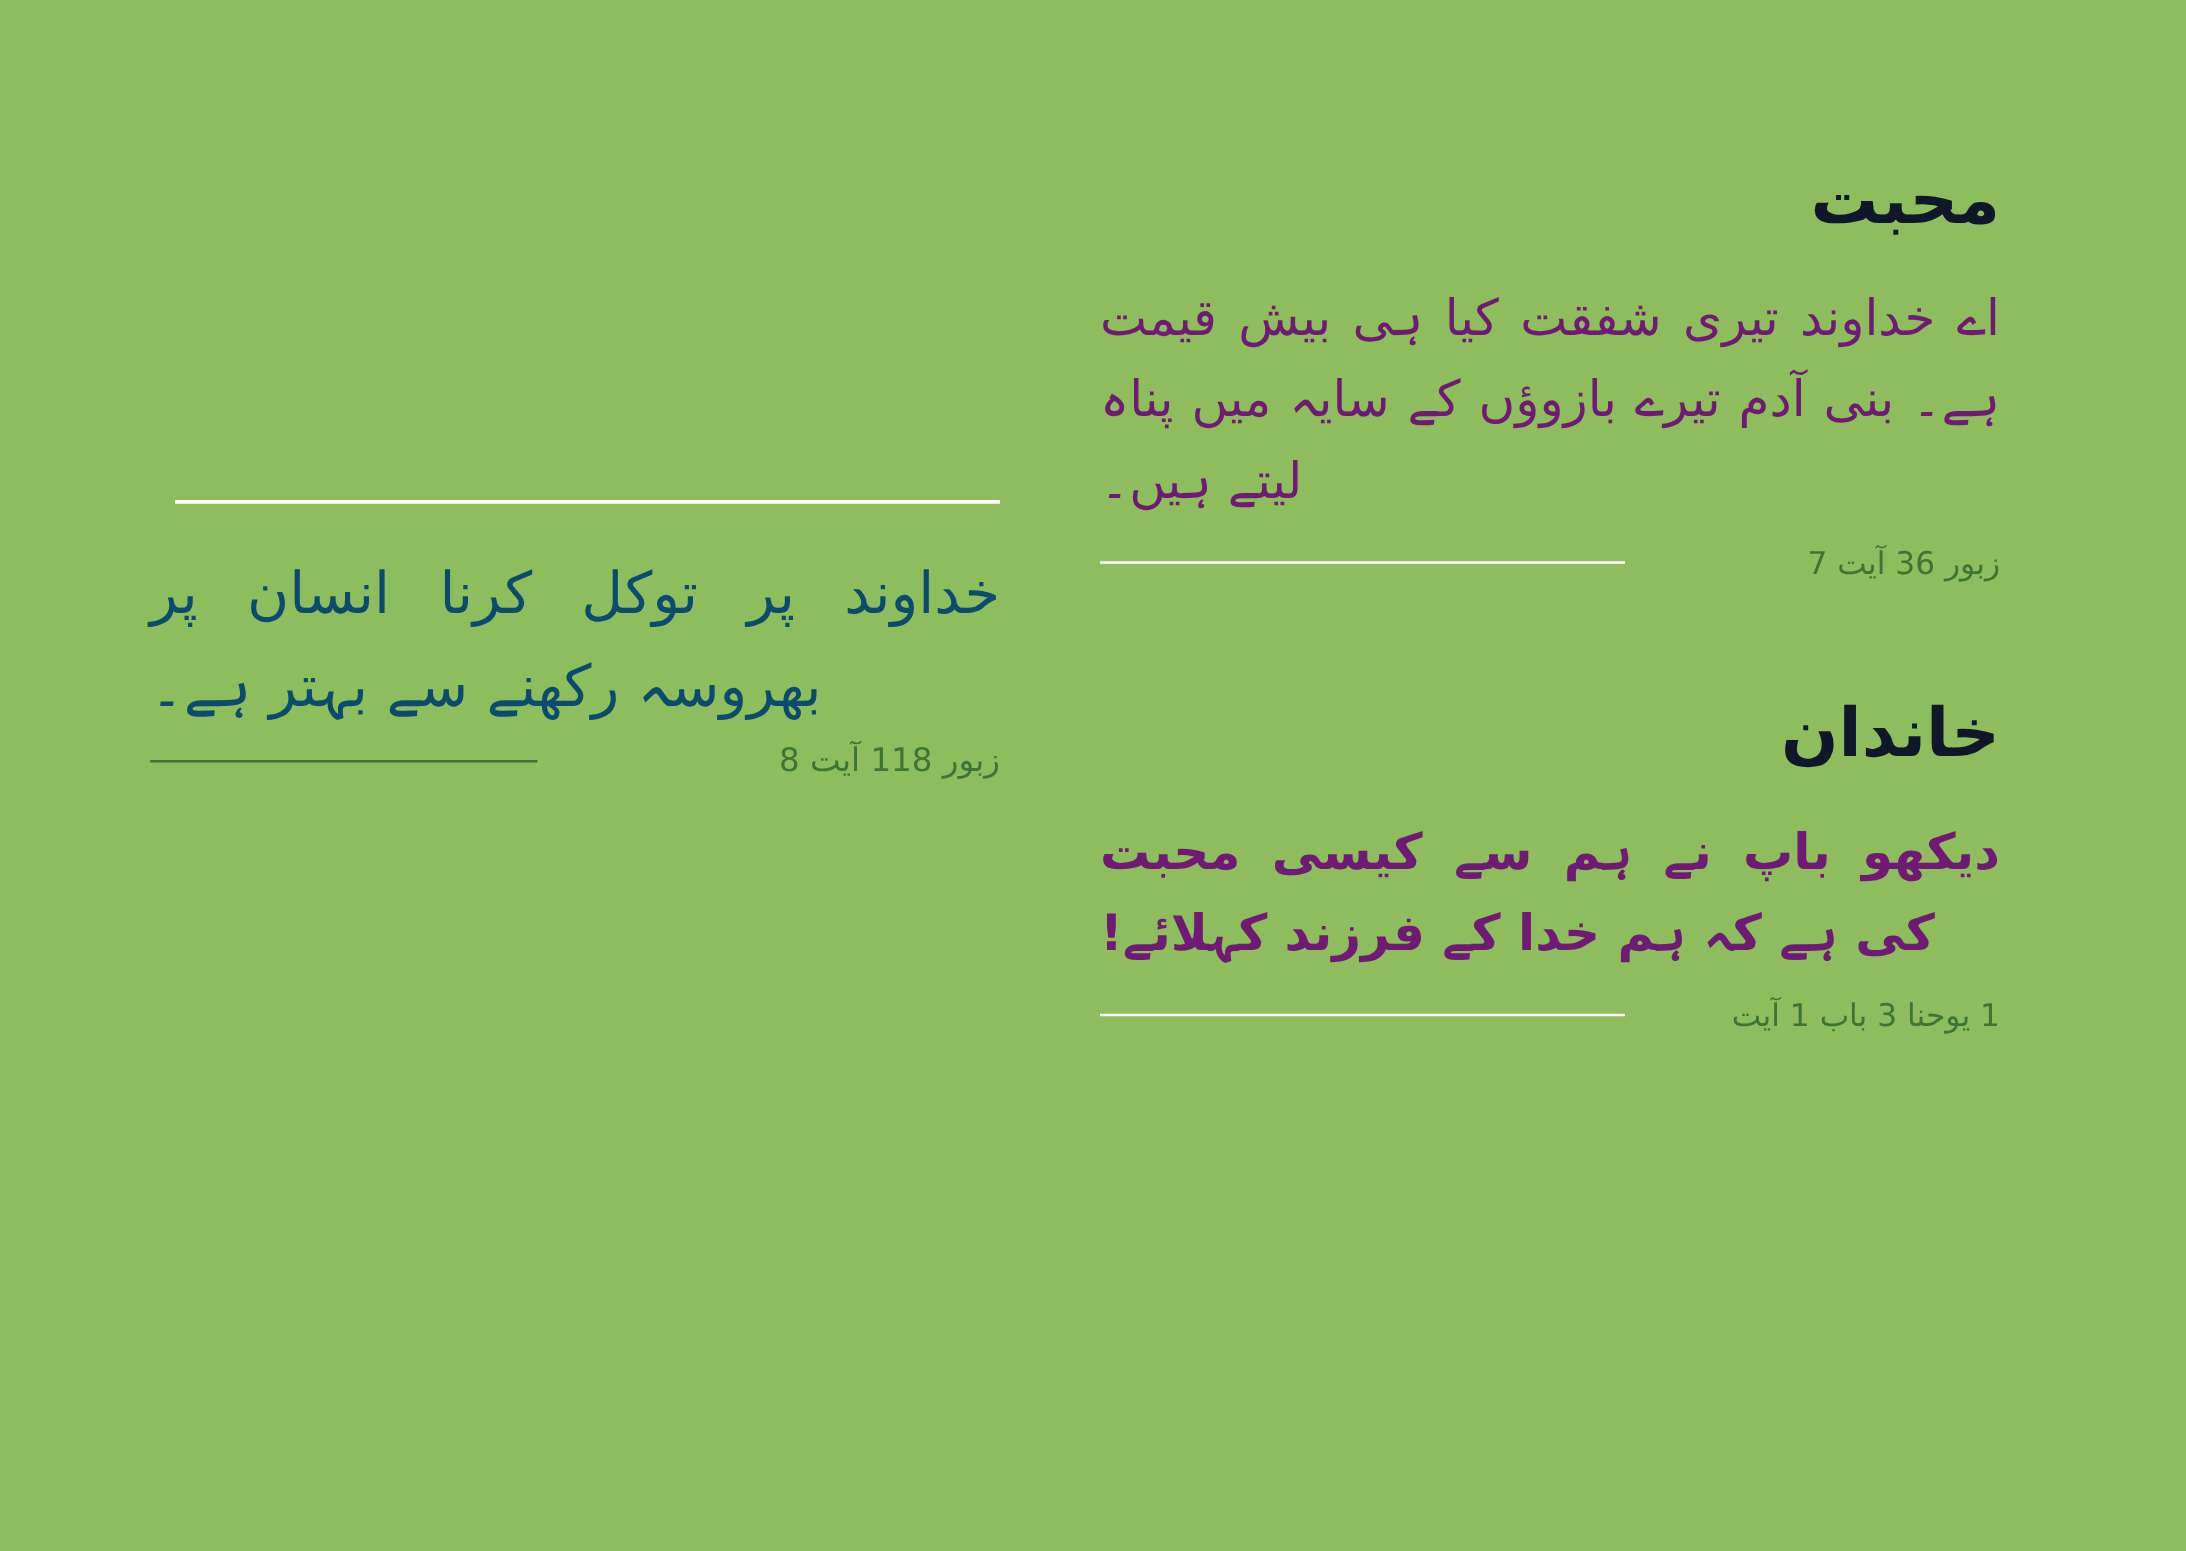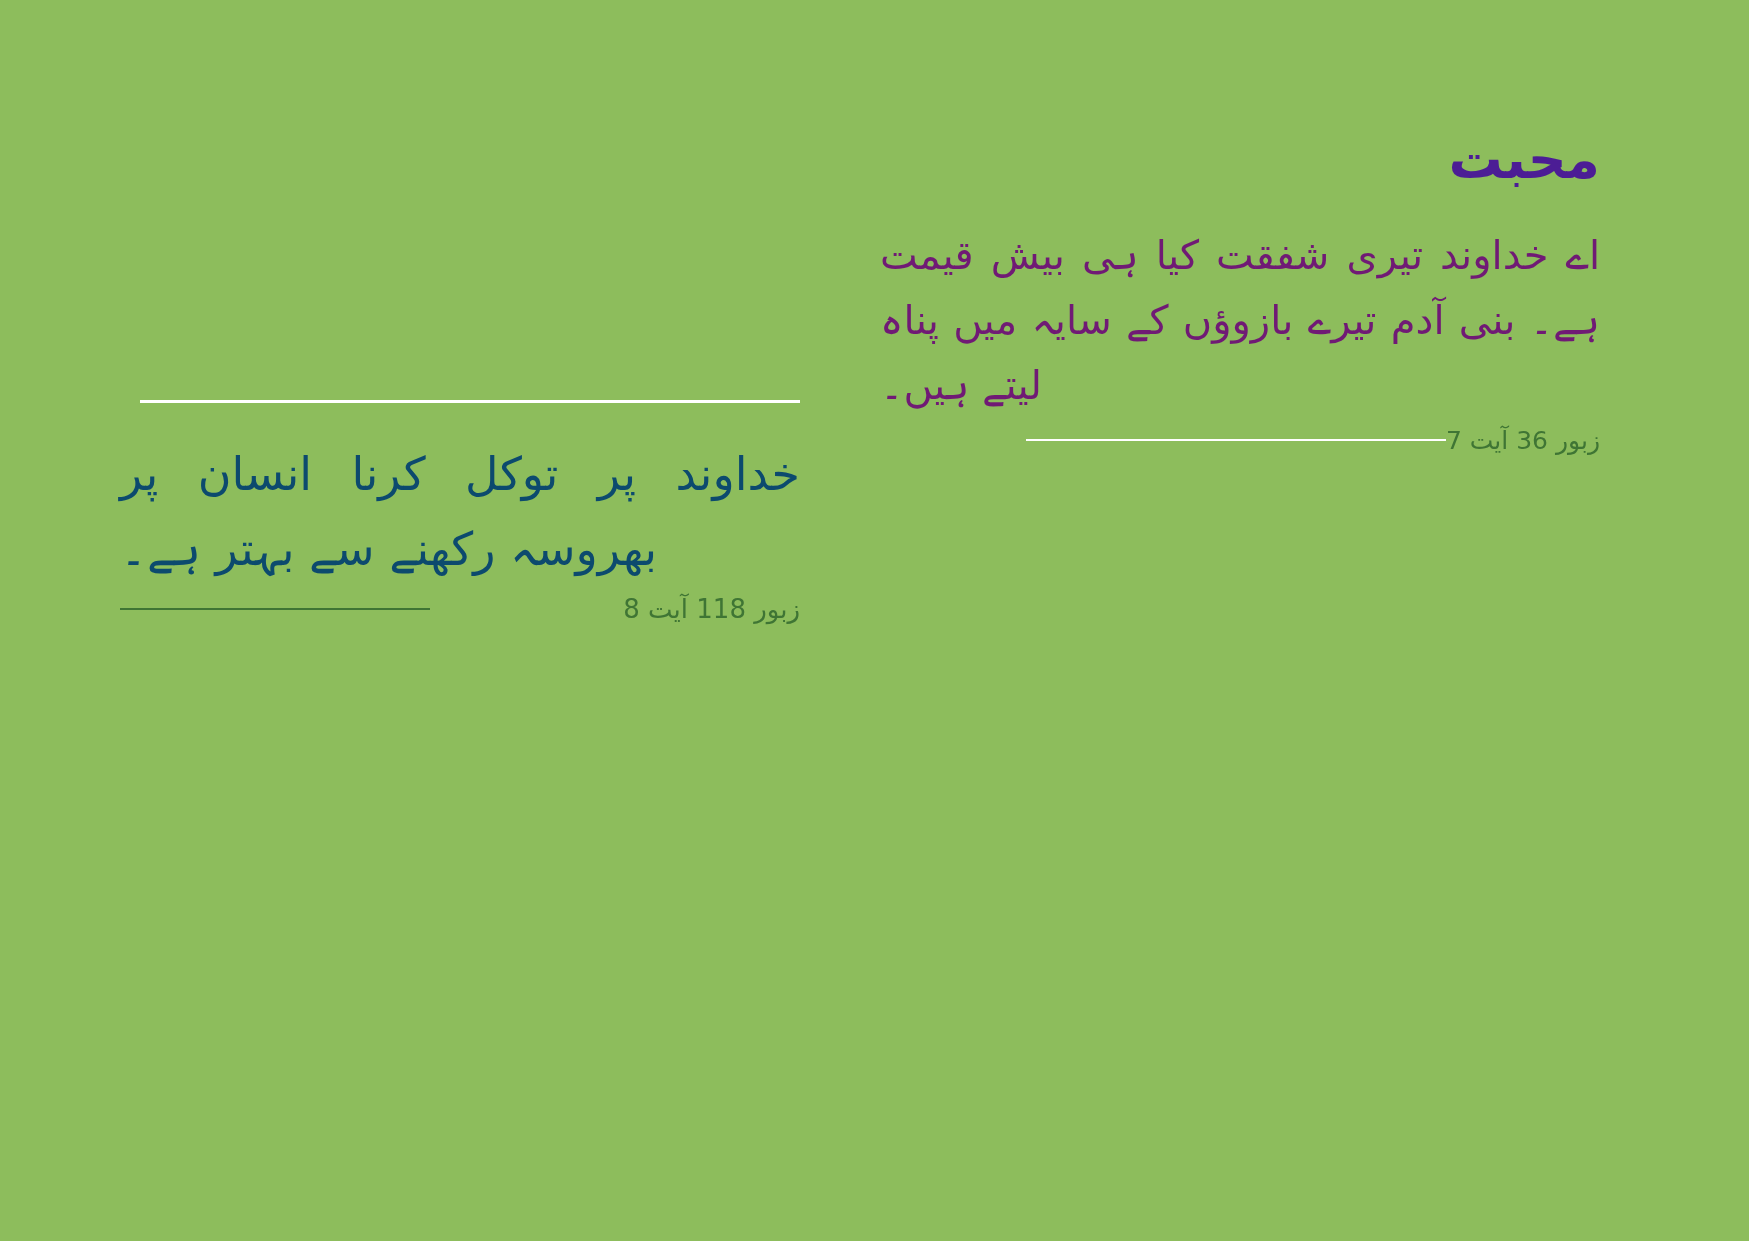--- a/index.html
+++ b/index.html
@@ -71,43 +71,43 @@
     left: 880px;
     top: 130px;
     width: 720px;
     direction: rtl;
     text-align: right;
   }
   .section {
     margin-bottom: 92px;
   }
   .sec-title {
-    color: #4c1d95;
+    color: #0f172a;
     font-size: 54px;
     font-weight: 700;
     letter-spacing: 6px;
     margin: 0 0 34px 0;
     line-height: 1.1;
   }
   .sec-verse {
     color: #701a75;
     font-size: 40px;
     line-height: 1.62;
     text-align: justify;
     text-align-last: left;
     direction: rtl;
   }
   .sec-verse.bold {
     font-weight: 700;
   }
   .ref-row {
     display: flex;
     align-items: center;
-    justify-content: flex-start;
-    margin-top: 8px;
+    justify-content: space-between;
+    margin-top: 18px;
     direction: rtl;
   }
   .ref-row .ref {
     color: #3f7534;
     font-size: 25px;
     white-space: nowrap;
   }
   .ref-row .ref-rule {
     flex: 1 1 auto;
     height: 0;
@@ -133,15 +133,23 @@
 
     <div class="section">
       <div class="sec-title">محبت</div>
       <div class="sec-verse">اے خداوند تیری شفقت کیا ہی بیش قیمت ہے۔ بنی آدم تیرے بازوؤں کے سایہ میں پناہ لیتے ہیں۔</div>
       <div class="ref-row">
         <div class="ref">زبور 36 آیت 7</div>
         <div class="ref-rule"></div>
       </div>
     </div>
 
+    <div class="section">
+      <div class="sec-title">خاندان</div>
+      <div class="sec-verse bold">دیکھو باپ نے ہم سے کیسی محبت کی ہے کہ ہم خدا کے فرزند کہلائے!</div>
+      <div class="ref-row">
+        <div class="ref">1 یوحنا 3 باب 1 آیت</div>
+        <div class="ref-rule"></div>
+      </div>
+    </div>
 
   </div>
 </div>
 
 </body></html>

